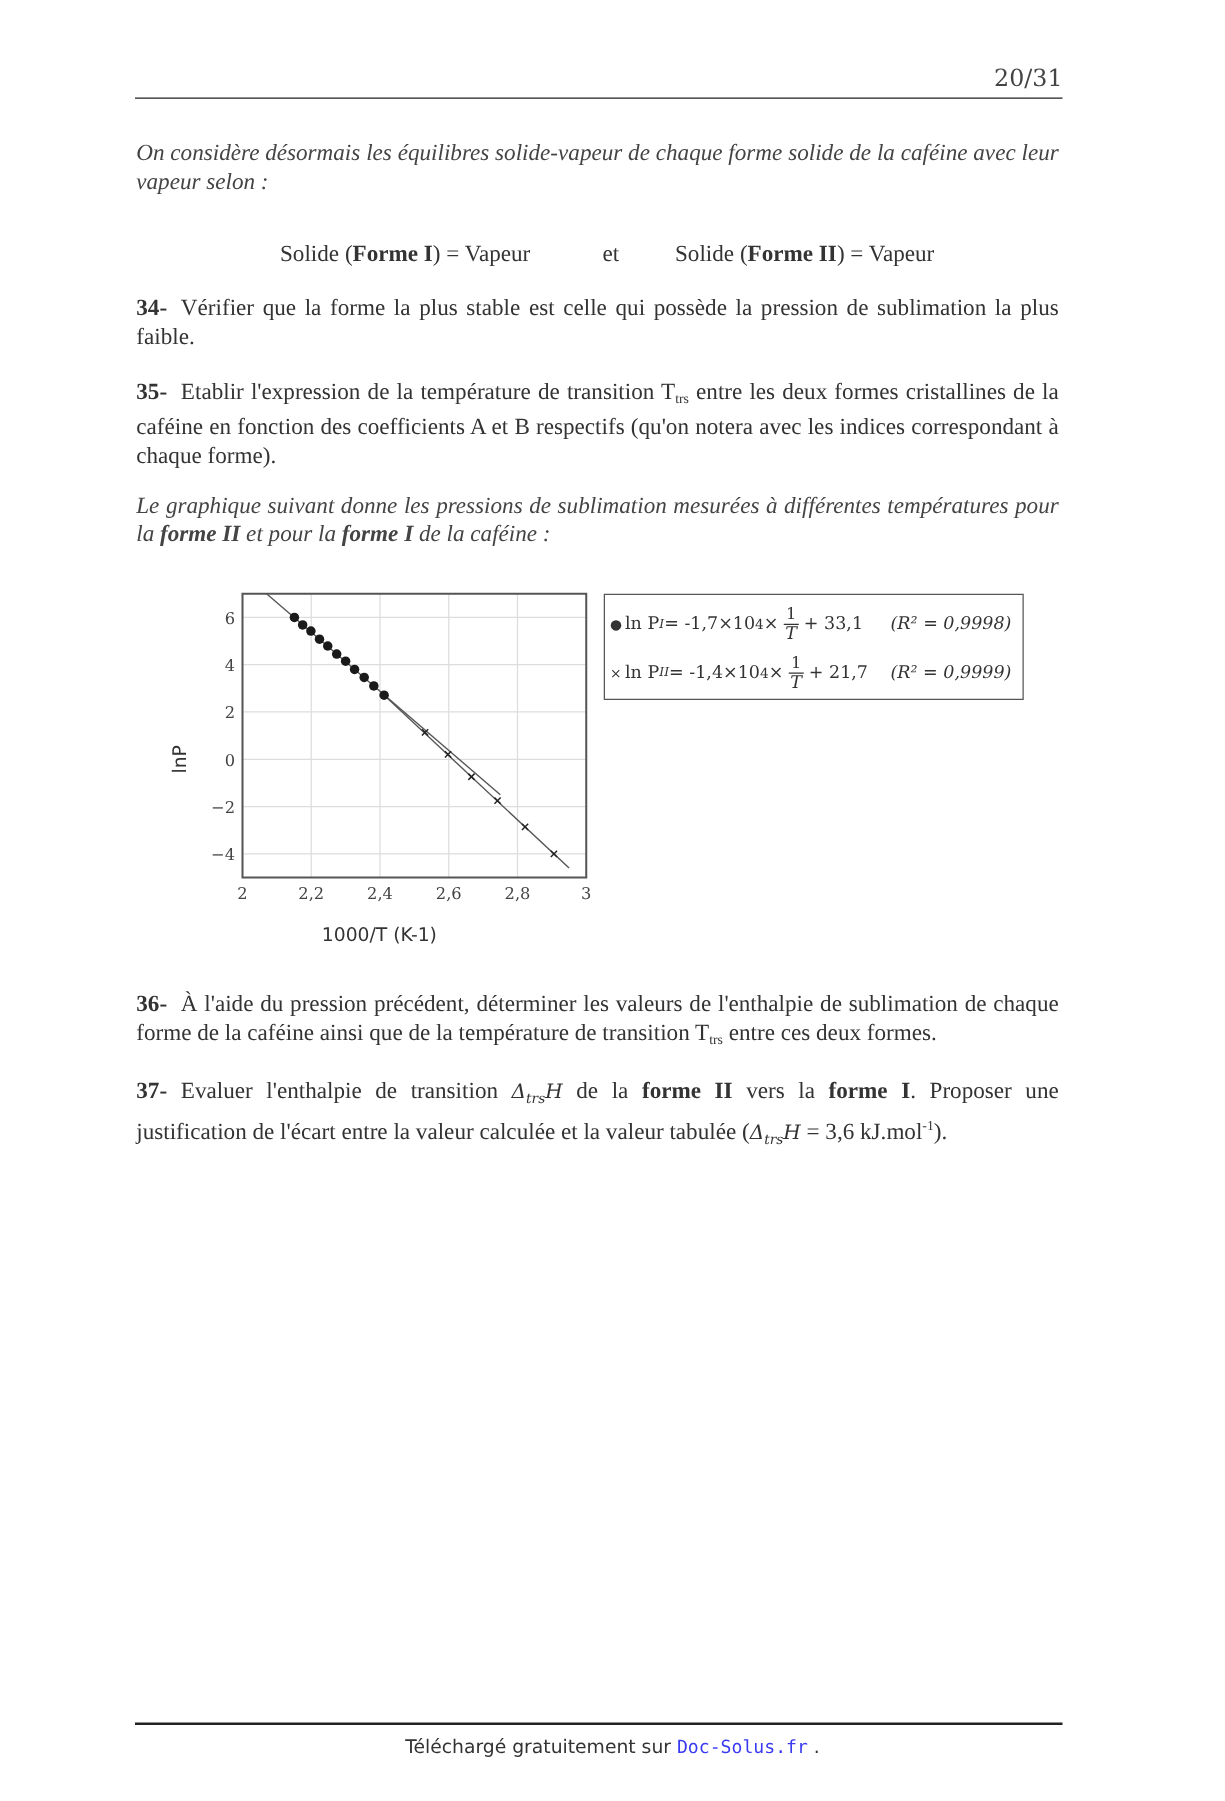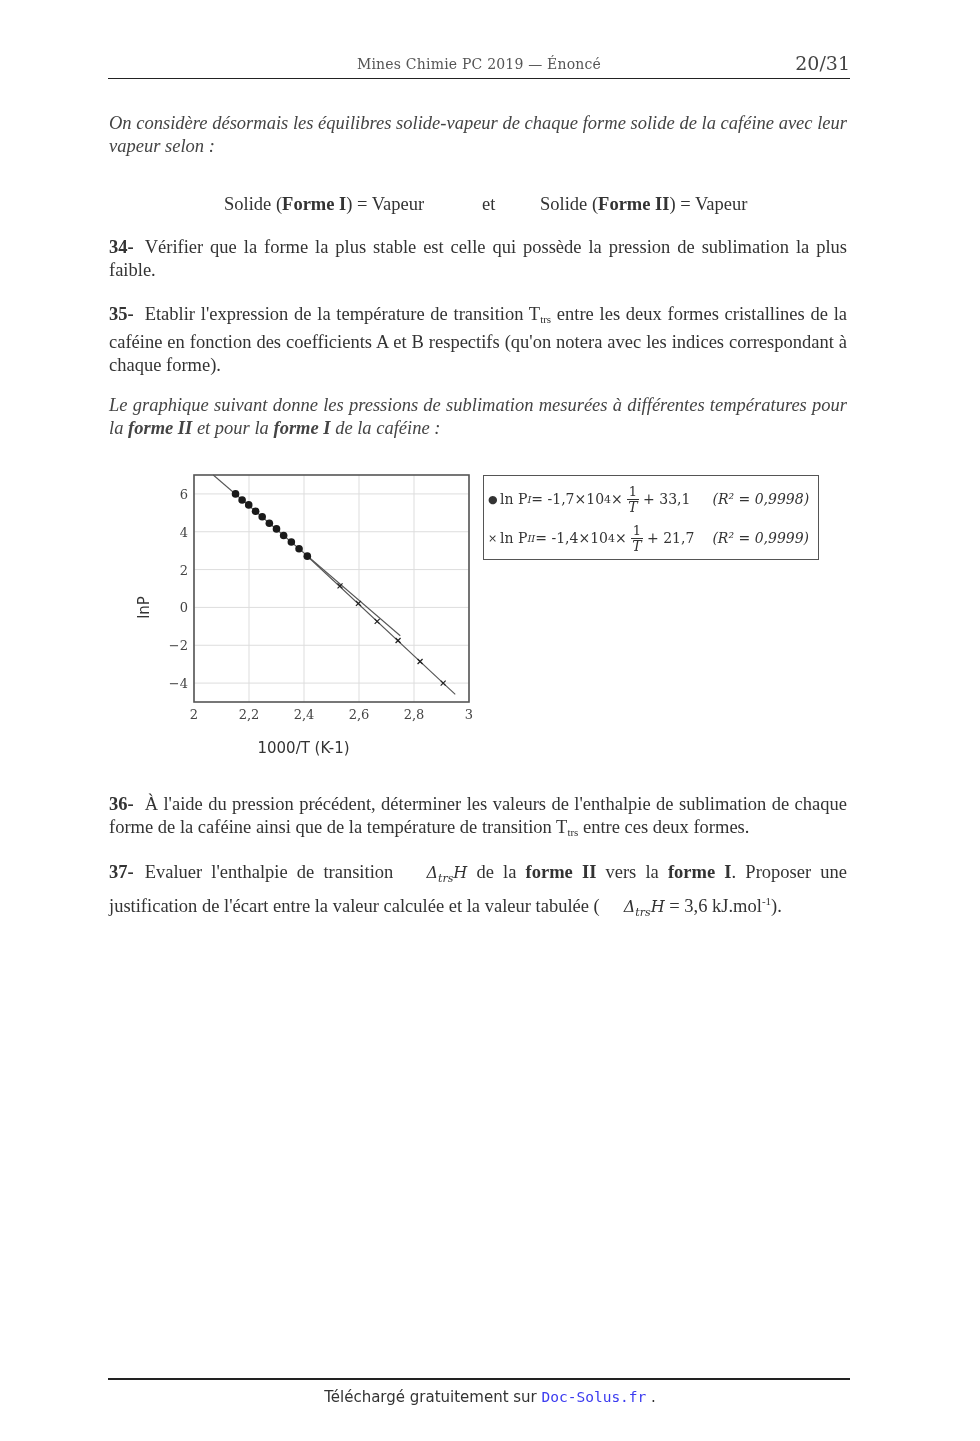--- a/index.html
+++ b/index.html
@@ -5,38 +5,37 @@
   html, body { margin: 0; padding: 0; background: #fff; }
   body { width: 980px; height: 1441px; position: relative; font-family: "Liberation Serif", serif; color: #2a2a2a; overflow: hidden; }
   .header { position: absolute; left: 108px; top: 52px; width: 742px; height: 26px; border-bottom: 1.6px solid #222; }
   .header .title { position: absolute; left: 0; right: 0; top: 4px; text-align: center; font-family: "DejaVu Serif", serif; font-size: 14px; color: #555; letter-spacing: 0.2px; }
   .header .page { position: absolute; right: 0; top: 0px; font-family: "DejaVu Serif", serif; font-size: 19px; color: #444; }
   .para { position: absolute; left: 109px; width: 738px; font-size: 18.5px; line-height: 23px; text-align: justify; color: #333; }
   .para.it { font-style: italic; color: #444; }
   .qnum { font-weight: bold; margin-right: 11px; }
   .eqline { position: absolute; top: 194px; font-size: 18.5px; color: #333; }
   sub.small { font-size: 11px; vertical-align: -3px; }
-  .mathit { font-family: "DejaVu Serif", serif; font-style: italic; font-size: 16px; margin-left: 24px; }
+  .mathit { font-family: "DejaVu Serif", serif; font-style: italic; font-size: 16px; }
   sup { font-size: 11px; }
   #chart { position: absolute; left: 130px; top: 465px; }
   .legend { position: absolute; left: 483px; top: 475px; width: 336px; height: 85px; border: 1.6px solid #555; box-sizing: border-box; font-family: "DejaVu Serif", serif; font-size: 14px; color: #333; }
   .legend .row { position: absolute; left: 4px; height: 38px; display: flex; align-items: center; white-space: nowrap; }
   .legend .marker { display: inline-block; width: 12px; font-size: 11px; }
   .frac { display: inline-flex; flex-direction: column; align-items: center; vertical-align: middle; margin: 0 4px; line-height: 15px; }
   .frac .num { border-bottom: 1px solid #333; padding: 0 2px; font-size: 13px; }
   .frac .den { font-style: italic; font-size: 14px; }
   .footer-rule { position: absolute; left: 108px; top: 1378px; width: 742px; border-top: 2px solid #222; }
   .footer { position: absolute; left: 0; width: 980px; top: 1388px; text-align: center; font-family: "DejaVu Sans", sans-serif; font-size: 15px; color: #333; }
   .footer .link { font-family: "DejaVu Sans Mono", monospace; color: #3a3af0; font-size: 14.5px; }
 </style>
 </head>
 <body>
 
 <div class="header">
-  <div class="title">Mines Chimie PC 2019 — Énoncé</div>
   <div class="page">20/31</div>
 </div>
 
 <div class="para it" style="top:112px;">On considère désormais les équilibres solide-vapeur de chaque forme solide de la caféine avec leur vapeur selon :</div>
 
 <div class="eqline" style="left:224px;">
   <span>Solide (</span><b>Forme I</b><span>) = Vapeur</span>
 </div>
 <div class="eqline" style="left:482px;">et</div>
 <div class="eqline" style="left:540px;">

